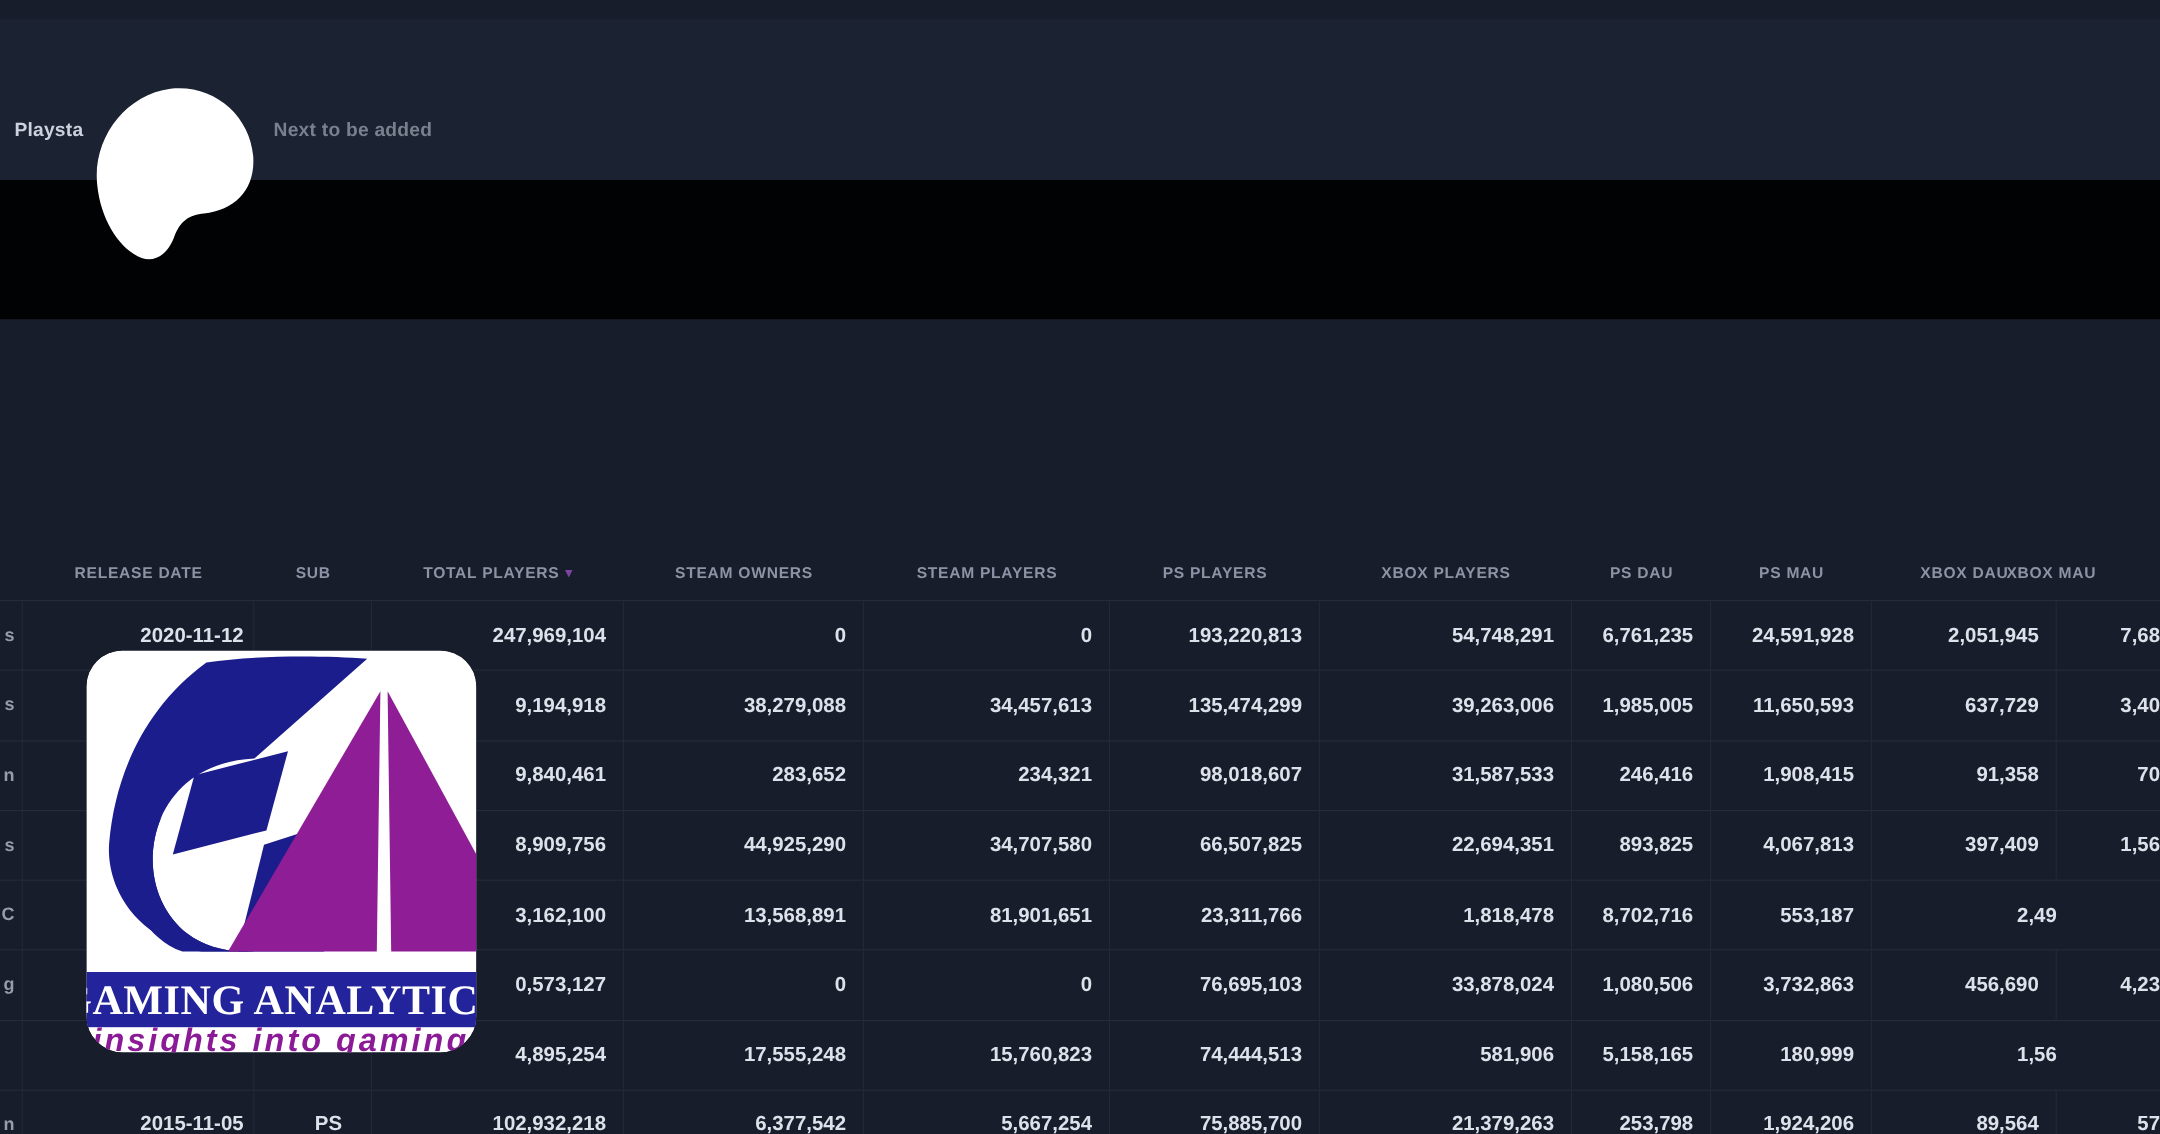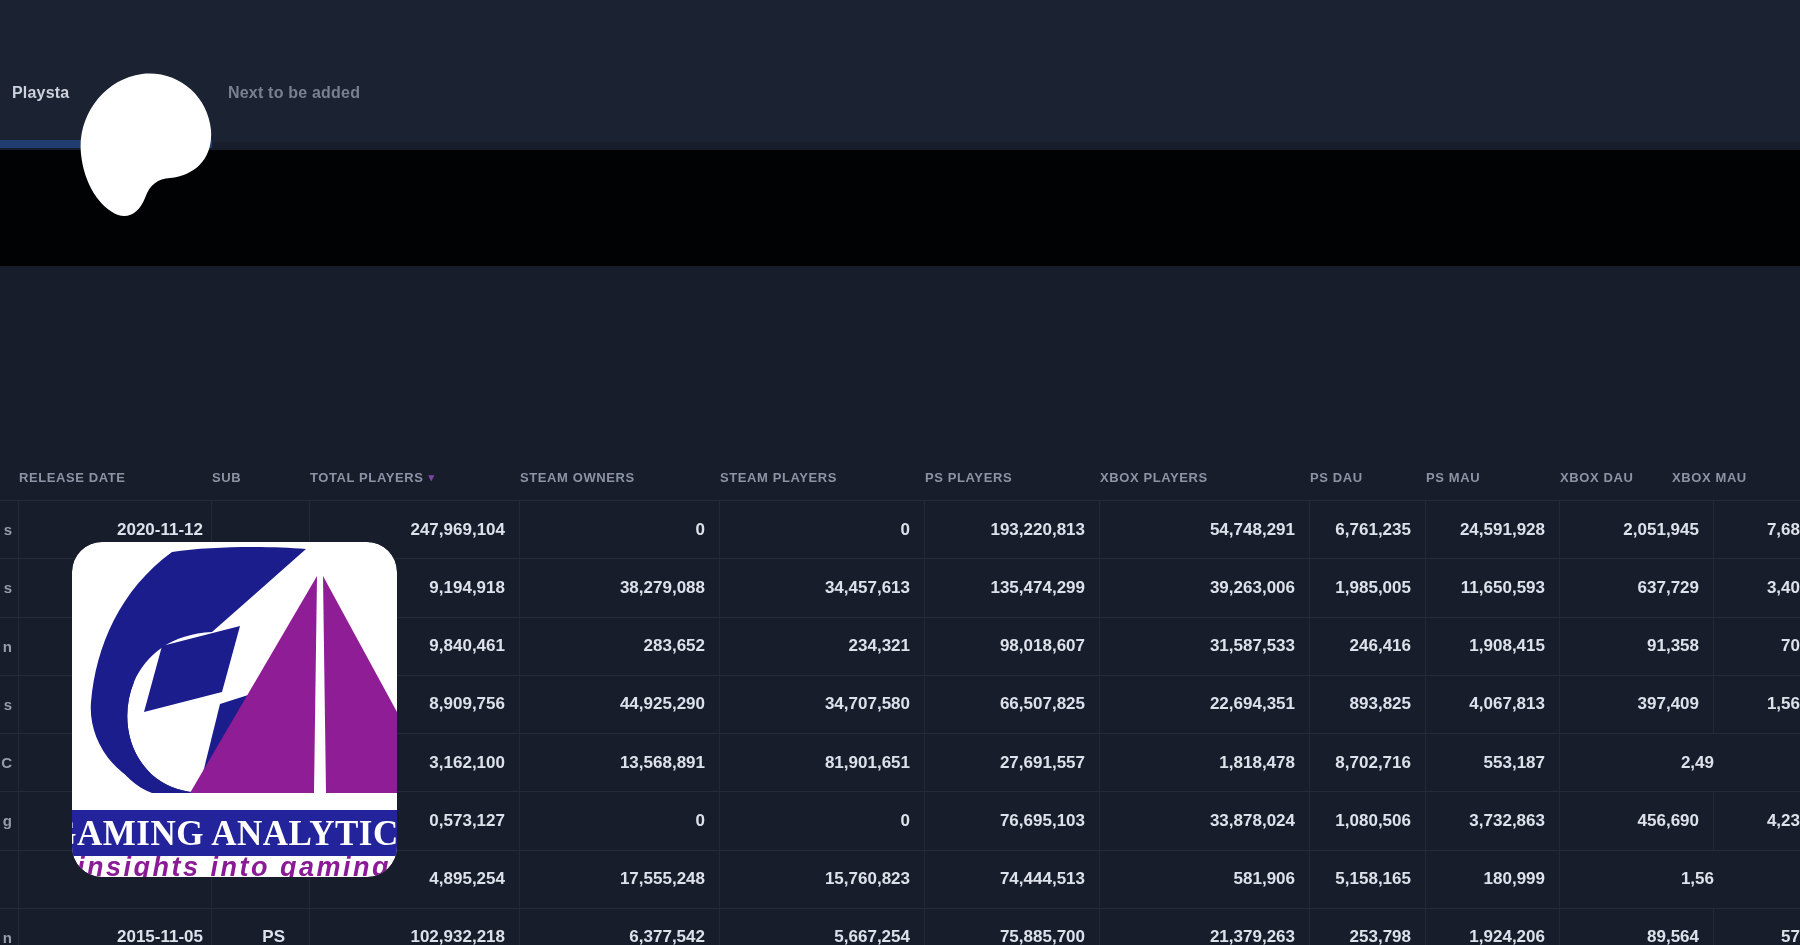--- a/index.html
+++ b/index.html
@@ -3,36 +3,36 @@
 <meta charset="utf-8">
 <style>
   html,body{margin:0;padding:0;}
   body{
     width:1800px;height:945px;overflow:hidden;position:relative;
     background:#171d2b;
     font-family:"Liberation Sans",sans-serif;
     -webkit-font-smoothing:antialiased;
   }
   
-  .topbar{position:absolute;left:0;top:0;width:1800px;height:142px;background:#1b2232;z-index:5;}
+  .topbar{position:absolute;left:0;top:16px;width:1800px;height:142px;background:#1b2232;z-index:5;}
   .tab{position:absolute;top:84px;font-size:16px;font-weight:700;letter-spacing:.2px;white-space:nowrap;cursor:pointer;}
   .tab.active{left:12px;color:#ccd2dd;}
   .tab.inactive{left:228px;color:#79818f;}
   .tab-underline{position:absolute;left:0;top:140px;width:212px;height:8px;background:#1f3e6f;}
   .black-band{position:absolute;left:0;top:150px;width:1800px;height:116px;background:#010203;z-index:6;}
 
   
   .patreon-blob{position:absolute;left:78px;top:72px;width:134px;height:145px;z-index:30;}
   .ga-logo{position:absolute;left:72px;top:542px;width:325px;height:335px;z-index:25;}
 
   
   .table{position:absolute;left:0;top:455px;width:1800px;z-index:10;}
   .tr{display:grid;grid-template-columns:19px 193px 98px 210px 200px 205px 175px 210px 116px 134px 154px 86px;}
   .thead{height:45px;align-items:center;}
-  .th{font-size:13px;font-weight:700;color:#8b93a4;letter-spacing:.6px;text-align:left;white-space:nowrap;overflow:visible;}
+  .th{font-size:13px;font-weight:700;color:#8b93a4;letter-spacing:.6px;text-align:center;white-space:nowrap;overflow:visible;}
   .th .sort-arrow{color:#7e44a3;font-size:11px;margin-left:5px;position:relative;top:-1px;}
   .th.col-11{text-align:left;margin-left:-42px;}
   .row{height:57.25px;align-items:center;border-top:1px solid #242b3b;}
   .td{font-size:17px;font-weight:700;color:#dde1ea;text-align:right;padding-right:14px;white-space:nowrap;overflow:hidden;height:100%;display:flex;align-items:center;justify-content:flex-end;box-sizing:border-box;border-right:1px solid rgba(255,255,255,0.05);}
   .td.col-0{color:#969da9;font-size:15px;padding-right:6px;}
   .td.col-1{padding-right:8px;}
   .td.col-2{padding-right:24px;}
   .td.col-11{padding-right:0;border-right:none;overflow:visible;}
 </style>
 </head>
@@ -117,21 +117,21 @@
         <div class="td col-10">397,409</div>
         <div class="td col-11">1,56</div>
       </div>
       <div class="tr row">
         <div class="td col-0">C</div>
         <div class="td col-1"></div>
         <div class="td col-2"></div>
         <div class="td col-3">3,162,100</div>
         <div class="td col-5">13,568,891</div>
         <div class="td col-6">81,901,651</div>
-        <div class="td col-7">27,691,557</div>
+        <div class="td col-7">23,311,766</div>
         <div class="td col-8">1,818,478</div>
         <div class="td col-9">8,702,716</div>
         <div class="td col-10">553,187</div>
         <div class="td col-11">2,49</div>
       </div>
       <div class="tr row">
         <div class="td col-0">g</div>
         <div class="td col-1"></div>
         <div class="td col-2"></div>
         <div class="td col-3">0,573,127</div>

